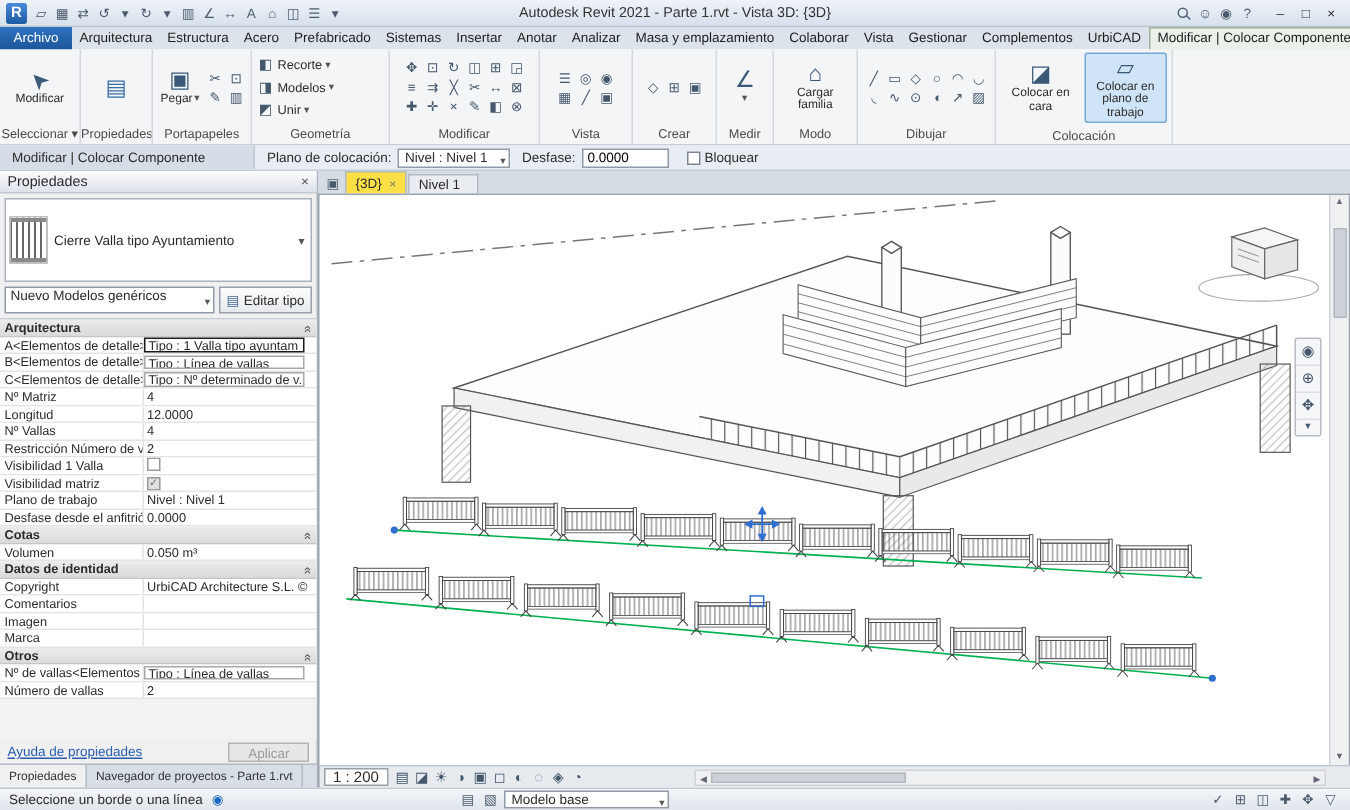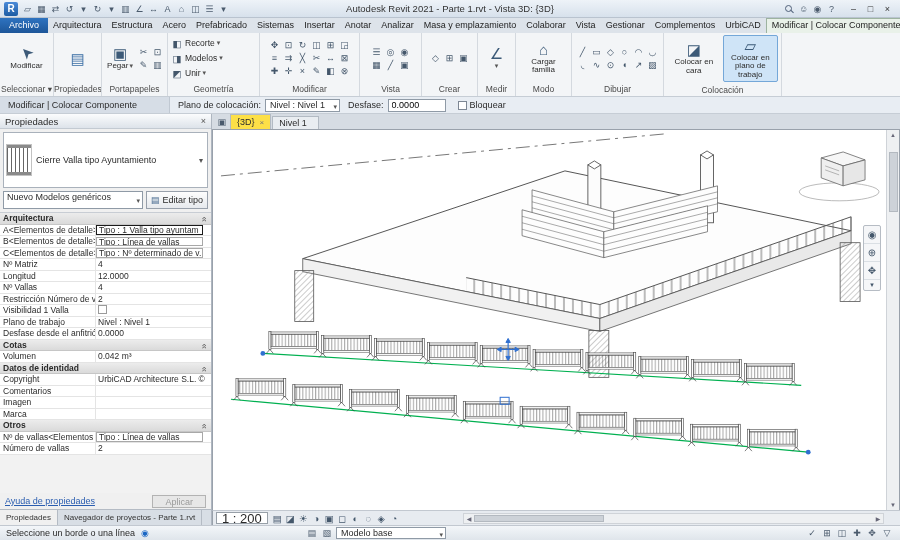--- a/index.html
+++ b/index.html
@@ -94,21 +94,21 @@
 .canvas{flex:1;position:relative;background:#fff;border:1px solid #99a1ab;border-bottom:none;min-height:0}
 .scene{position:absolute;left:0;top:0;right:13px;bottom:0}
 .scene svg{width:100%;height:100%;display:block}
 .vscroll{position:absolute;right:0;top:0;bottom:0;width:13px;background:#eef0f2;border-left:1px solid #cfd3d8;display:flex;flex-direction:column;align-items:center}
 .vscroll .sarr{font-size:6px;color:#667;line-height:10px}
 .vthumb{width:9px;height:60px;background:#cdd2d8;border:1px solid #b3b9c0;margin-top:12px}
 .navbar{position:absolute;right:18px;top:95px;width:18px;background:#f5f6f8;border:1px solid #b6bcc4;display:flex;flex-direction:column;align-items:center;border-radius:2px}
 .navbar span{font-size:10px;color:#44576b;line-height:17px;width:100%;text-align:center;border-bottom:1px solid #dadfe4}
 .navbar span:last-child{border-bottom:none;font-size:7px;line-height:10px}
 .bottombar{height:15px;background:#e7ebf0;border-top:1px solid #c2c8d0;border-left:1px solid #99a1ab;display:flex;align-items:center;position:relative;flex:0 0 auto}
-.scalebox{border:1px solid #98a0a8;background:#fff;height:12px;padding:0 5px;font-size:13px;display:flex;align-items:center;margin:0 3px;white-space:nowrap}
+.scalebox{border:1px solid #98a0a8;background:#fff;height:12px;padding:0 5px;font-size:10px;display:flex;align-items:center;margin:0 3px;white-space:nowrap}
 .vbicons{display:flex;align-items:center}
 .vbicons span{width:13px;text-align:center;font-size:9.5px;color:#44576b;line-height:13px}
 .hscroll{position:absolute;left:250px;right:16px;top:2px;height:11px;background:#eef0f2;border:1px solid #cfd3d8;display:flex;align-items:center}
 .hscroll .sarr{font-size:6px;color:#667;width:10px;text-align:center}
 .hthumb{height:7px;width:130px;background:#cdd2d8;border:1px solid #b3b9c0}
 .corner{position:absolute;right:0;top:0;bottom:0;width:14px;background:#e7ebf0}
 
 
 #statusbar{height:15px;background:linear-gradient(#f3f6f9,#dfe5eb);border-top:1px solid #c2c8d0;display:flex;align-items:center;font-size:9px;padding:0 6px;gap:6px;flex:0 0 auto}
 .smsg{white-space:nowrap}
@@ -427,35 +427,39 @@
             <span class="gv">4</span>
           </div>
           <div class="prow">
             <span class="gl">Restricción Número de vallas</span>
             <span class="gv">2</span>
           </div>
           <div class="prow check">
             <span class="gl">Visibilidad 1 Valla</span>
             <span class="gv"></span>
           </div>
+          <div class="prow check checked">
+            <span class="gl">Visibilidad matriz</span>
+            <span class="gv"></span>
+          </div>
           <div class="prow">
             <span class="gl">Plano de trabajo</span>
             <span class="gv">Nivel : Nivel 1</span>
           </div>
           <div class="prow">
             <span class="gl">Desfase desde el anfitrión</span>
             <span class="gv">0.0000</span>
           </div>
           <div class="prow sec">
             <span class="gl">Cotas</span>
             <span class="gv"></span>
           </div>
           <div class="prow">
             <span class="gl">Volumen</span>
-            <span class="gv">0.042 m³</span>
+            <span class="gv">0.050 m³</span>
           </div>
           <div class="prow sec">
             <span class="gl">Datos de identidad</span>
             <span class="gv"></span>
           </div>
           <div class="prow">
             <span class="gl">Copyright</span>
             <span class="gv">UrbiCAD Architecture S.L. ©</span>
           </div>
           <div class="prow">

